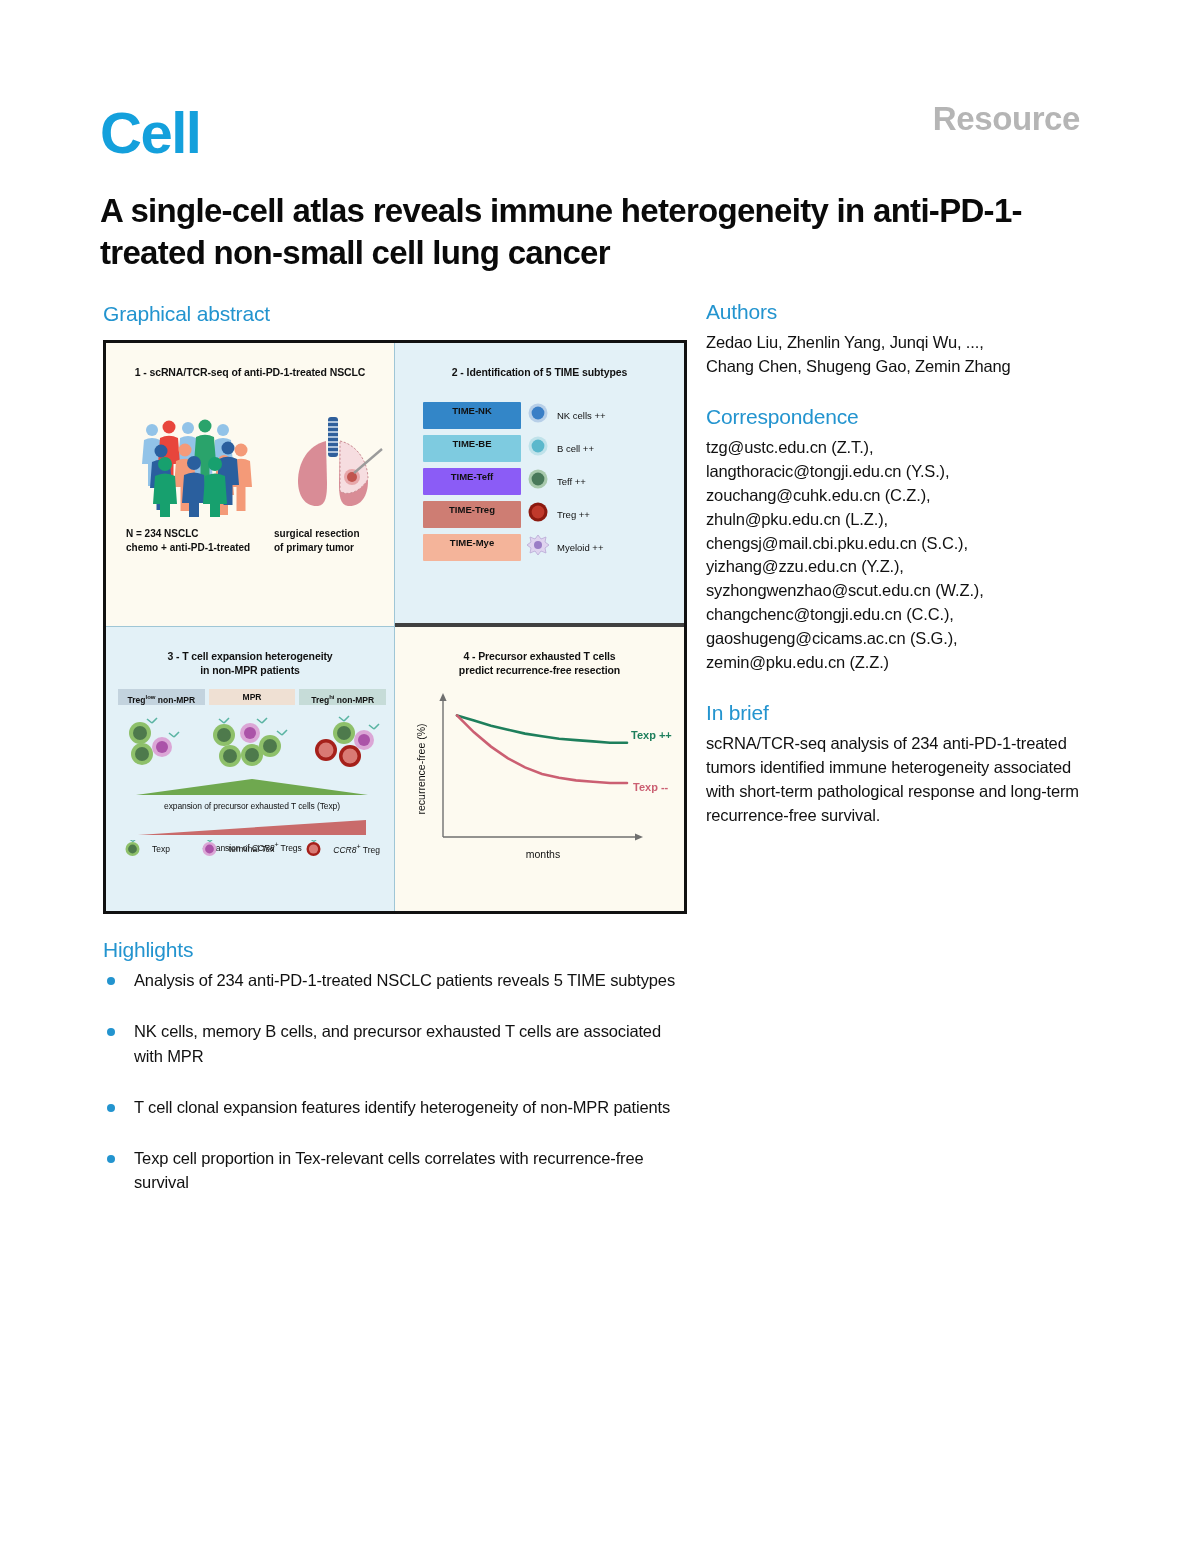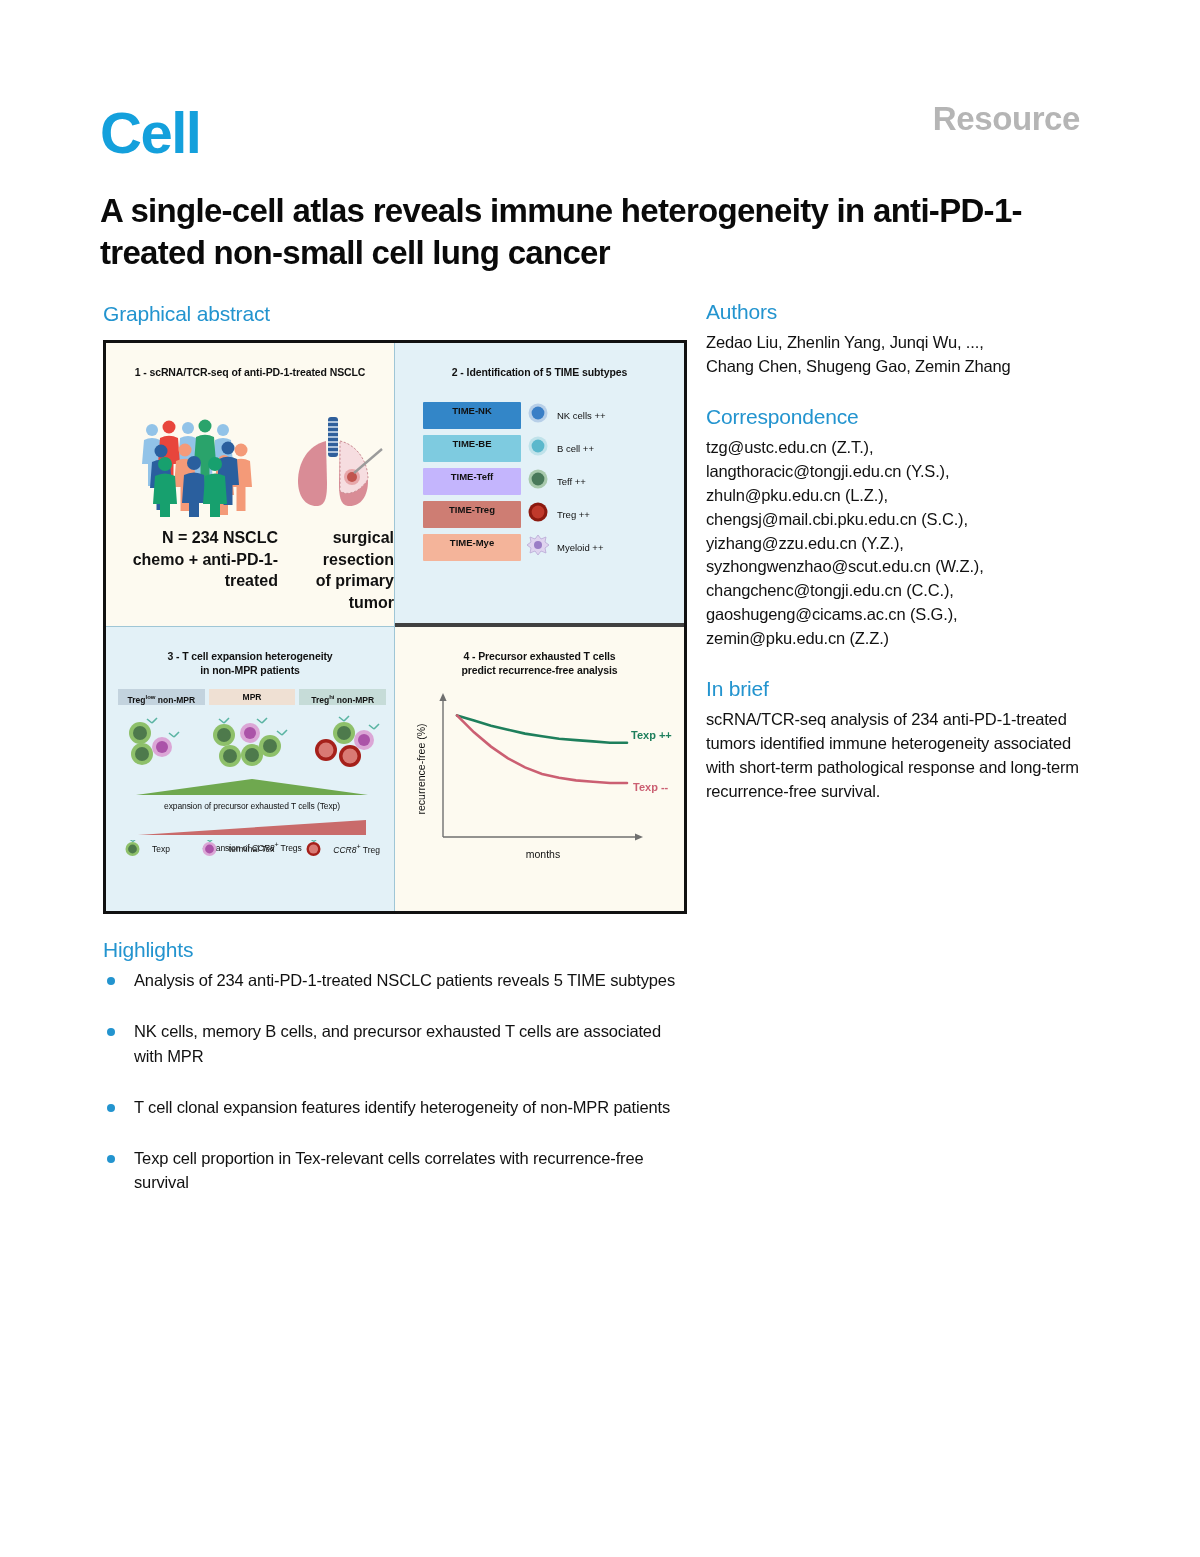--- a/index.html
+++ b/index.html
@@ -105,22 +105,22 @@
     top: 22px;
     text-align: center;
     font-size: 10.5px;
     font-weight: bold;
     line-height: 1.35;
     color: #111;
     letter-spacing: -0.1px;
   }
   .panel-cap {
     position: absolute;
-    text-align: right;
-    font-size: 16px;
+    text-align: left;
+    font-size: 10px;
     font-weight: bold;
     line-height: 1.35;
     color: #111;
   }
 
   
   .people { position:absolute; left: 34px; top: 74px; width: 126px; height: 100px; }
   .lungs  { position:absolute; left: 172px; top: 68px; width: 110px; height: 110px; }
 
   
@@ -328,21 +328,21 @@
           </div>
           <div class="time-row">
             <div class="time-badge" style="background: rgb(126, 203, 224);">TIME-BE</div>
             <div class="time-icon"><svg width="22" height="22" viewBox="0 0 22 22">
                 <circle cx="11" cy="11" r="9.5" fill="#bfe2ea"></circle>
                 <circle cx="11" cy="11" r="6.4" fill="#5bb8cc"></circle>
               </svg></div>
             <div class="time-label">B cell ++</div>
           </div>
           <div class="time-row">
-            <div class="time-badge" style="background: #c4b5fd;">TIME-Teff</div>
+            <div class="time-badge" style="background: #8b5cf6;">TIME-Teff</div>
             <div class="time-icon"><svg width="22" height="22" viewBox="0 0 22 22">
                 <circle cx="11" cy="11" r="9.5" fill="#a8c9ac"></circle>
                 <circle cx="11" cy="11" r="6.4" fill="#49795a"></circle>
               </svg></div>
             <div class="time-label">Teff ++</div>
           </div>
           <div class="time-row">
             <div class="time-badge" style="background: rgb(206, 125, 115);">TIME-Treg</div>
             <div class="time-icon"><svg width="22" height="22" viewBox="0 0 22 22">
                 <circle cx="11" cy="11" r="9.5" fill="#8c1a10"></circle>
@@ -455,21 +455,21 @@
               <path d="M9 1.5 l3 -2.5 m-3 2.5 l-3 -2" stroke="#5ab4a2" stroke-width="1.2" fill="none"></path>
             </svg>
           <span><i>CCR8</i><sup>+</sup> Treg</span>
         </div>
       </div>
     </div>
 
     <div class="ga-panel p4">
       <div class="panel-title">
         <span>4 - Precursor exhausted T cells</span><br>
-        <span>predict recurrence-free analysis</span>
+        <span>predict recurrence-free resection</span>
       </div>
 
       <div class="chart">
         <svg width="292" height="200" viewBox="0 0 292 200">
 
           <line x1="48" y1="14" x2="48" y2="152" stroke="#6f6f6f" stroke-width="1.4"></line>
           <polygon points="48,8 44.4,16 51.6,16" fill="#6f6f6f"></polygon>
           <line x1="48" y1="152" x2="242" y2="152" stroke="#6f6f6f" stroke-width="1.4"></line>
           <polygon points="248,152 240,148.4 240,155.6" fill="#6f6f6f"></polygon>
 
@@ -495,20 +495,21 @@
         <span>Zedao Liu, Zhenlin Yang, Junqi Wu, ...,</span><br>
         <span>Chang Chen, Shugeng Gao, Zemin Zhang</span>
       </div>
     </div>
 
     <div class="rc-block">
       <div class="sec-head rc-head">Correspondence</div>
       <div class="rc-body" id="corr-list">
           <span class="corr-line">tzg@ustc.edu.cn (Z.T.),</span>
           <span class="corr-line">langthoracic@tongji.edu.cn (Y.S.),</span>
+          <span class="corr-line">zouchang@cuhk.edu.cn (C.Z.),</span>
           <span class="corr-line">zhuln@pku.edu.cn (L.Z.),</span>
           <span class="corr-line">chengsj@mail.cbi.pku.edu.cn (S.C.),</span>
           <span class="corr-line">yizhang@zzu.edu.cn (Y.Z.),</span>
           <span class="corr-line">syzhongwenzhao@scut.edu.cn (W.Z.),</span>
           <span class="corr-line">changchenc@tongji.edu.cn (C.C.),</span>
           <span class="corr-line">gaoshugeng@cicams.ac.cn (S.G.),</span>
           <span class="corr-line">zemin@pku.edu.cn (Z.Z.)</span>
         </div>
     </div>
 

